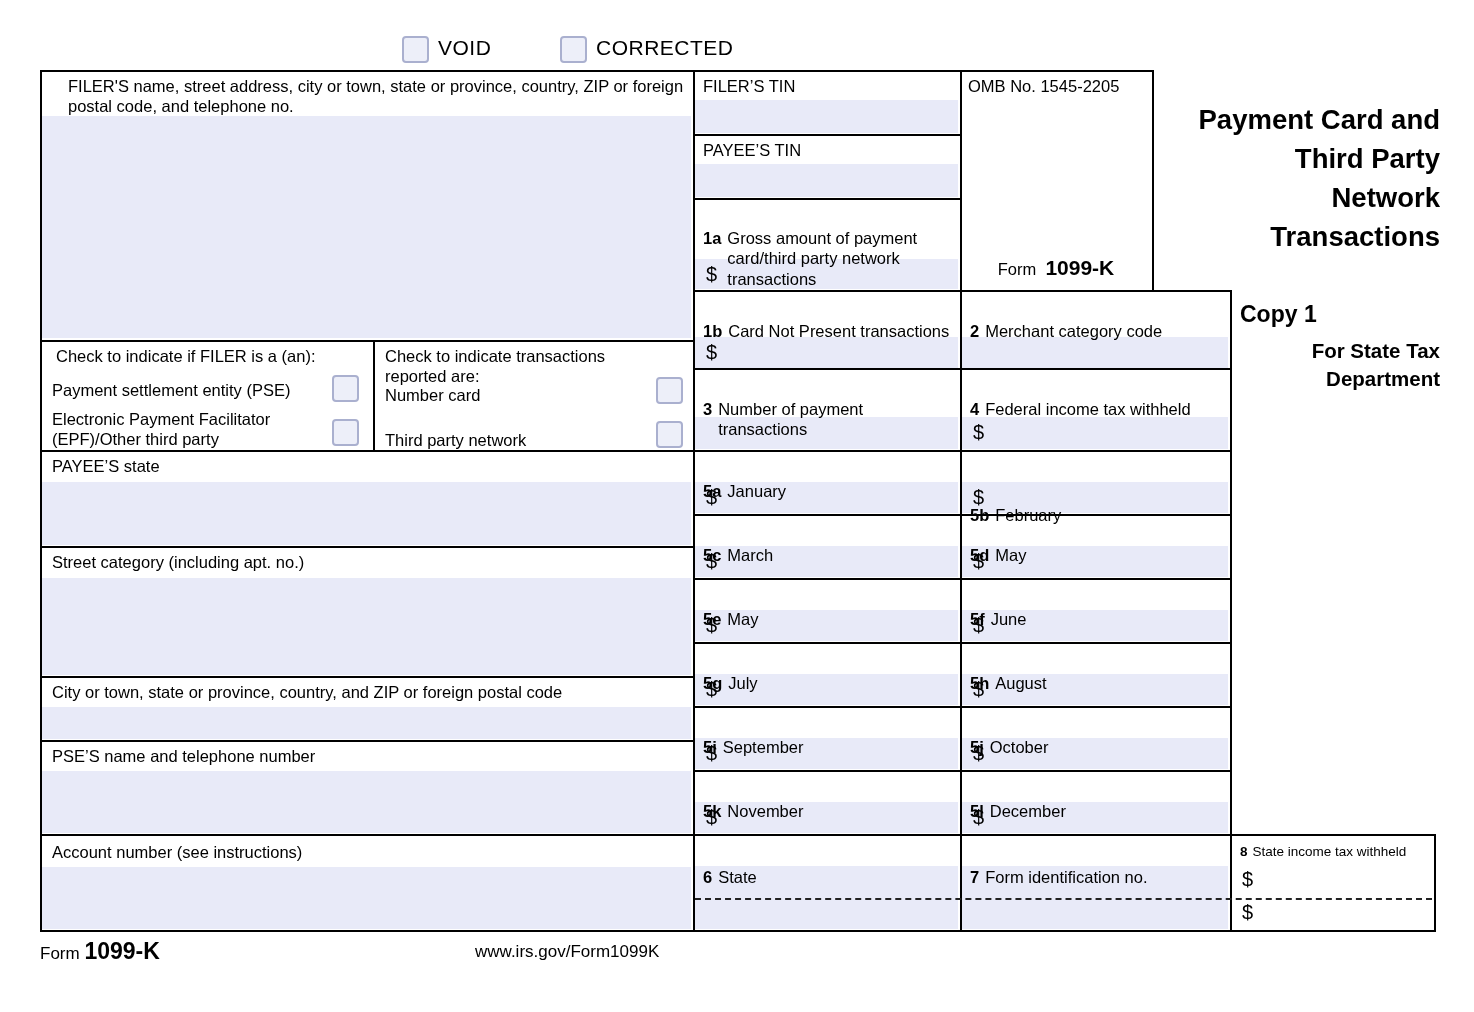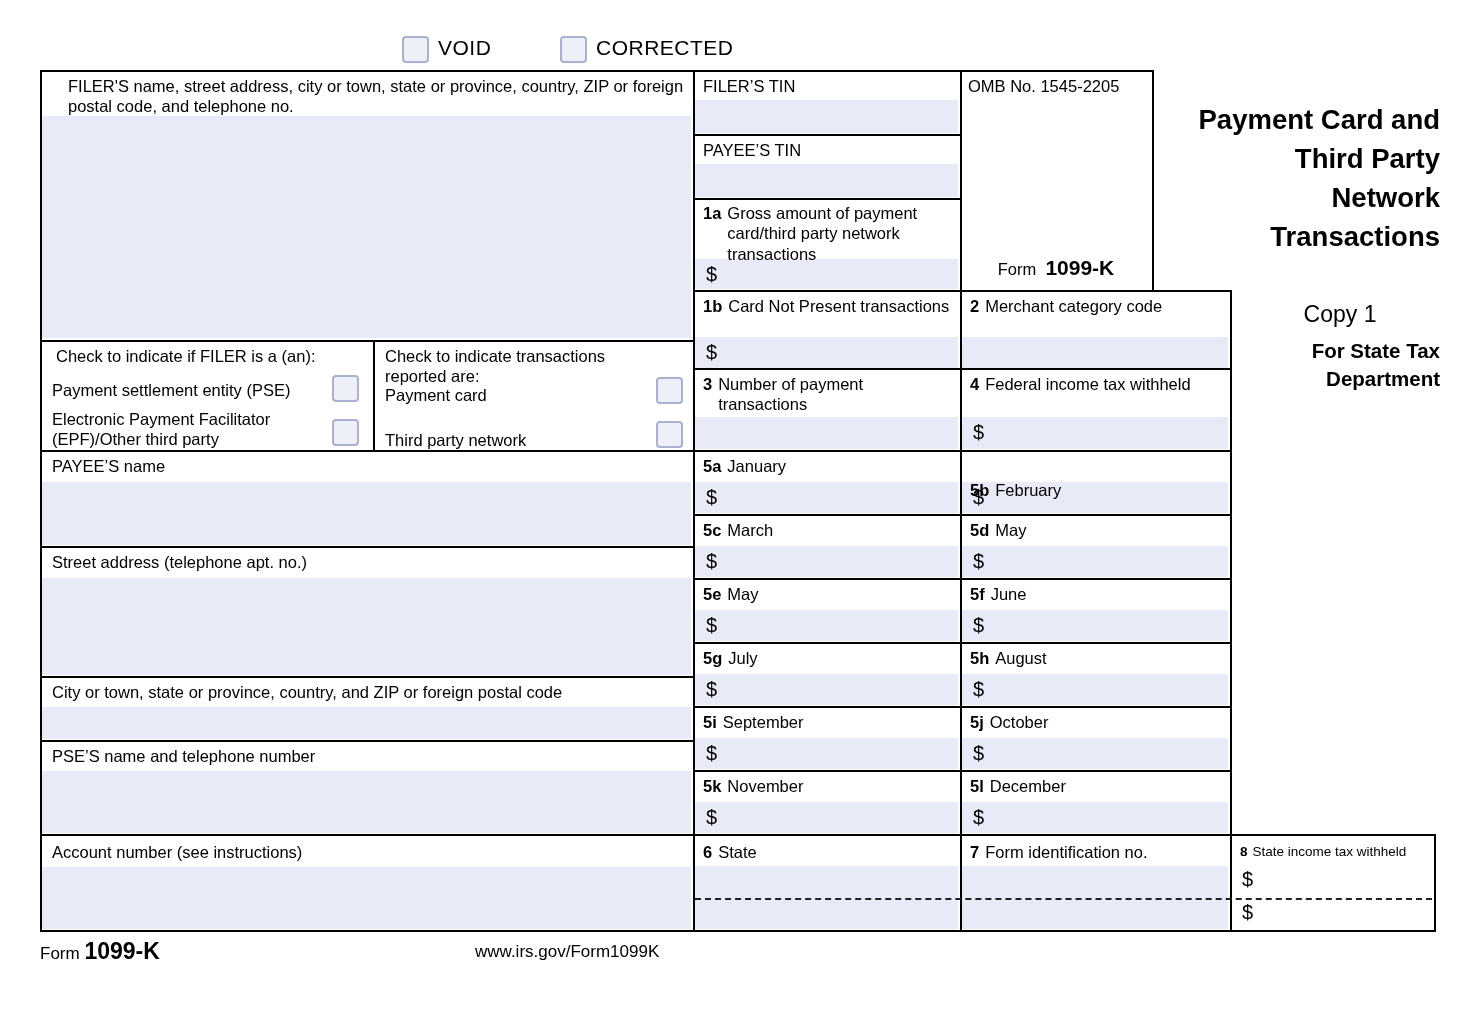--- a/index.html
+++ b/index.html
@@ -3,29 +3,29 @@
 <meta charset="utf-8">
 <style>
   html,body{margin:0;padding:0;background:#fff;}
   #page{position:relative;width:1474px;height:1012px;background:#fff;
         font-family:"Liberation Sans","DejaVu Sans",sans-serif;color:#000;overflow:hidden;}
   .h{position:absolute;height:2px;background:#000;}
   .v{position:absolute;width:2px;background:#000;}
   .dash{position:absolute;height:0;border-top:2px dashed #222;}
   .fl{position:absolute;background:#e8eaf8;}
   .lb{position:absolute;font-size:16.5px;line-height:1.24;}
-  .fx{display:flex;gap:6px;}
+  .fx{display:flex;gap:6px;margin-top:25px;}
   .bd{font-weight:bold;}
   .cb{position:absolute;width:23px;height:23px;background:#edeff9;border:2px solid #aab0cf;border-radius:4px;}
   .dol{font-size:20px;line-height:30px;padding-left:11px;display:block;}
   .dola{position:absolute;font-size:20px;}
   .toplab{position:absolute;font-size:21px;letter-spacing:.5px;}
   .title{position:absolute;left:1158px;top:100px;width:282px;text-align:right;font-weight:bold;
          font-size:27.5px;line-height:1.42;white-space:pre-line;}
-  .copy1{position:absolute;left:1240px;top:301px;width:200px;text-align:center;font-weight:normal;font-size:23px;}
+  .copy1{position:absolute;left:1240px;top:301px;width:200px;text-align:left;font-weight:bold;font-size:23px;}
   .fordept{position:absolute;left:1200px;top:337px;width:240px;text-align:right;font-weight:bold;
            font-size:20.5px;line-height:1.35;white-space:pre-line;}
   .year{position:absolute;left:962px;top:138px;width:188px;text-align:center;font-size:59px;font-weight:bold;}
   .y20{color:#fff;-webkit-text-stroke:2.6px #2a2a2a;}
   .ombform{position:absolute;left:962px;top:256px;width:188px;text-align:center;font-size:16.5px;}
   .ombform .num{font-size:21px;font-weight:bold;}
   .b8lb{position:absolute;font-size:13.5px;line-height:1.2;display:flex;gap:5px;}
   .foot{position:absolute;top:942px;font-size:17px;}
   .footform .num{font-size:23px;font-weight:bold;}
 </style>
@@ -159,36 +159,36 @@
     <span>Merchant category code</span>
   </div>
 
   <div class="lb" style="left:56px;top:346px;width:300px">Check to indicate if FILER is a (an):</div>
   <div class="lb" style="left:52px;top:380px;width:272px">Payment settlement entity (PSE)</div>
   <div class="cb" style="left:332px;top:375px"></div>
   <div class="lb" style="left:52px;top:409px;width:288px">Electronic Payment Facilitator (EPF)/Other third party</div>
   <div class="cb" style="left:332px;top:419px"></div>
 
   <div class="lb" style="left:385px;top:346px;width:262px">Check to indicate transactions reported are:</div>
-  <div class="lb" style="left:385px;top:385px;width:240px">Payment card</div>
+  <div class="lb" style="left:385px;top:385px;width:240px">Number card</div>
   <div class="cb" style="left:656px;top:377px"></div>
   <div class="lb" style="left:385px;top:430px;width:240px">Third party network</div>
   <div class="cb" style="left:656px;top:421px"></div>
 
   <div class="lb fx" style="left:703px;top:374px;width:240px">
     <span class="bd">3</span>
     <span>Number of payment transactions</span>
   </div>
   <div class="lb fx" style="left:970px;top:374px;width:230px">
     <span class="bd">4</span>
     <span>Federal income tax withheld</span>
   </div>
 
-  <div class="lb" style="left:52px;top:456px">PAYEE’S name</div>
-  <div class="lb" style="left:52px;top:552px">Street address (telephone apt. no.)</div>
+  <div class="lb" style="left:52px;top:456px">PAYEE’S state</div>
+  <div class="lb" style="left:52px;top:552px">Street category (including apt. no.)</div>
   <div class="lb" style="left:52px;top:682px;width:630px">City or town, state or province, country, and ZIP or foreign postal code</div>
   <div class="lb" style="left:52px;top:746px">PSE’S name and telephone number</div>
   <div class="lb" style="left:52px;top:842px">Account number (see instructions)</div>
 
   <div class="lb fx" style="left:703px;top:456px">
       <span class="bd">5a</span>
       <span>January</span>
     </div>
   <div class="lb fx" style="left:970px;top:480px">
       <span class="bd">5b</span>

